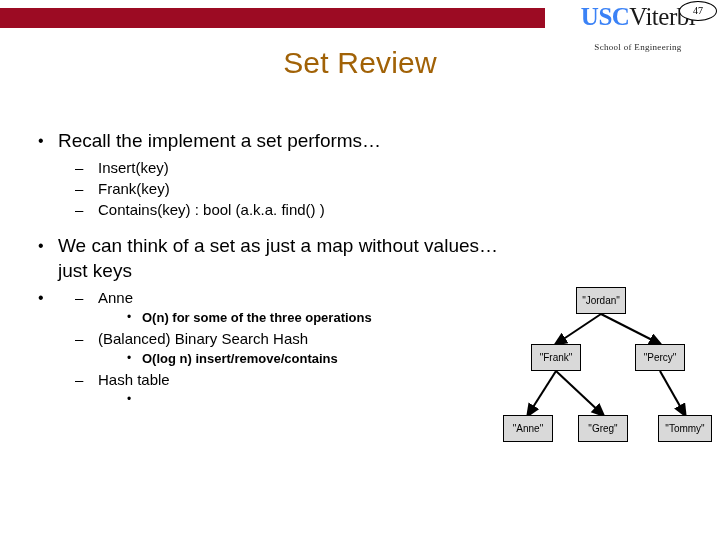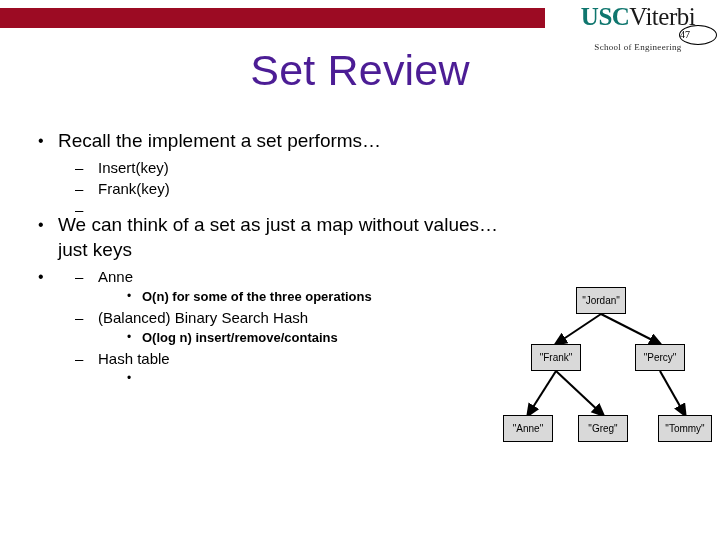--- a/index.html
+++ b/index.html
@@ -33,21 +33,21 @@
     text-align: center;
   }
   #usc-wordmark {
     font-family: "Liberation Serif", serif;
     font-size: 25px;
     line-height: 26px;
     letter-spacing: -0.5px;
     white-space: nowrap;
   }
   #usc-wordmark .usc-red {
-    color: #0f766e;
+    color: #3b82f6;
     font-weight: 700;
   }
   #usc-wordmark .viterbi-dark {
     color: #1a1a1a;
     font-weight: 400;
   }
   #usc-school {
     font-family: "Liberation Serif", serif;
     font-size: 9px;
     color: #2b2b2b;
@@ -57,37 +57,36 @@
   }
   #slide-number-badge {
     position: absolute;
     right: 3px;
     top: 1px;
     width: 36px;
     height: 18px;
     border: 1.6px solid #000000;
     border-radius: 50%;
     background: #ffffff;
-    text-align: left;
+    text-align: center;
     font-family: "Liberation Serif", serif;
     font-size: 10px;
     line-height: 18px;
     color: #000000;
-    margin-top: 24px;
   }
 
   
   #slide-title {
     position: absolute;
     left: 0;
     top: 46px;
     width: 720px;
     text-align: center;
-    font-size: 43px;
-    color: #4c1d95;
+    font-size: 30px;
+    color: #a16207;
     letter-spacing: 0.2px;
   }
 
   
   #body-content {
     position: absolute;
     left: 24px;
     top: 128px;
     width: 480px;
   }
@@ -185,20 +184,21 @@
   <div class="lvl2 gap-small">
     <span class="bullet-mark">–</span>
     <span>Insert(key)</span>
   </div>
   <div class="lvl2">
     <span class="bullet-mark">–</span>
     <span>Frank(key)</span>
   </div>
   <div class="lvl2">
     <span class="bullet-mark">–</span>
+    <span>Contains(key) : bool   (a.k.a. find() )</span>
   </div>
 
   <div class="lvl1 gap-block">
     <span class="bullet-mark">•</span>
     <span>We can think of a set as just a map without values…just keys</span>
   </div>
 
   <div class="lvl1">
     <span class="bullet-mark">•</span>
   </div>

